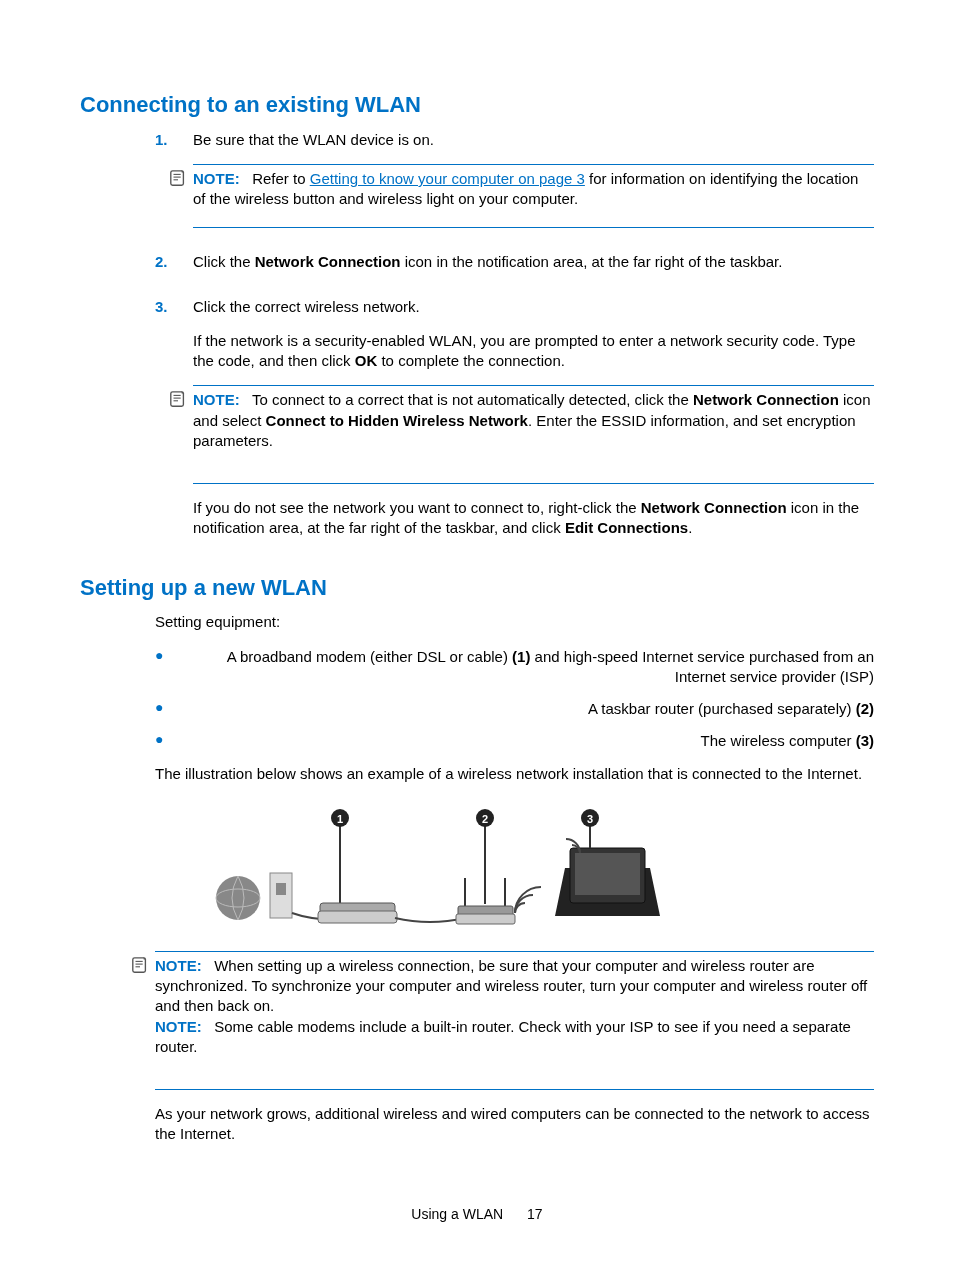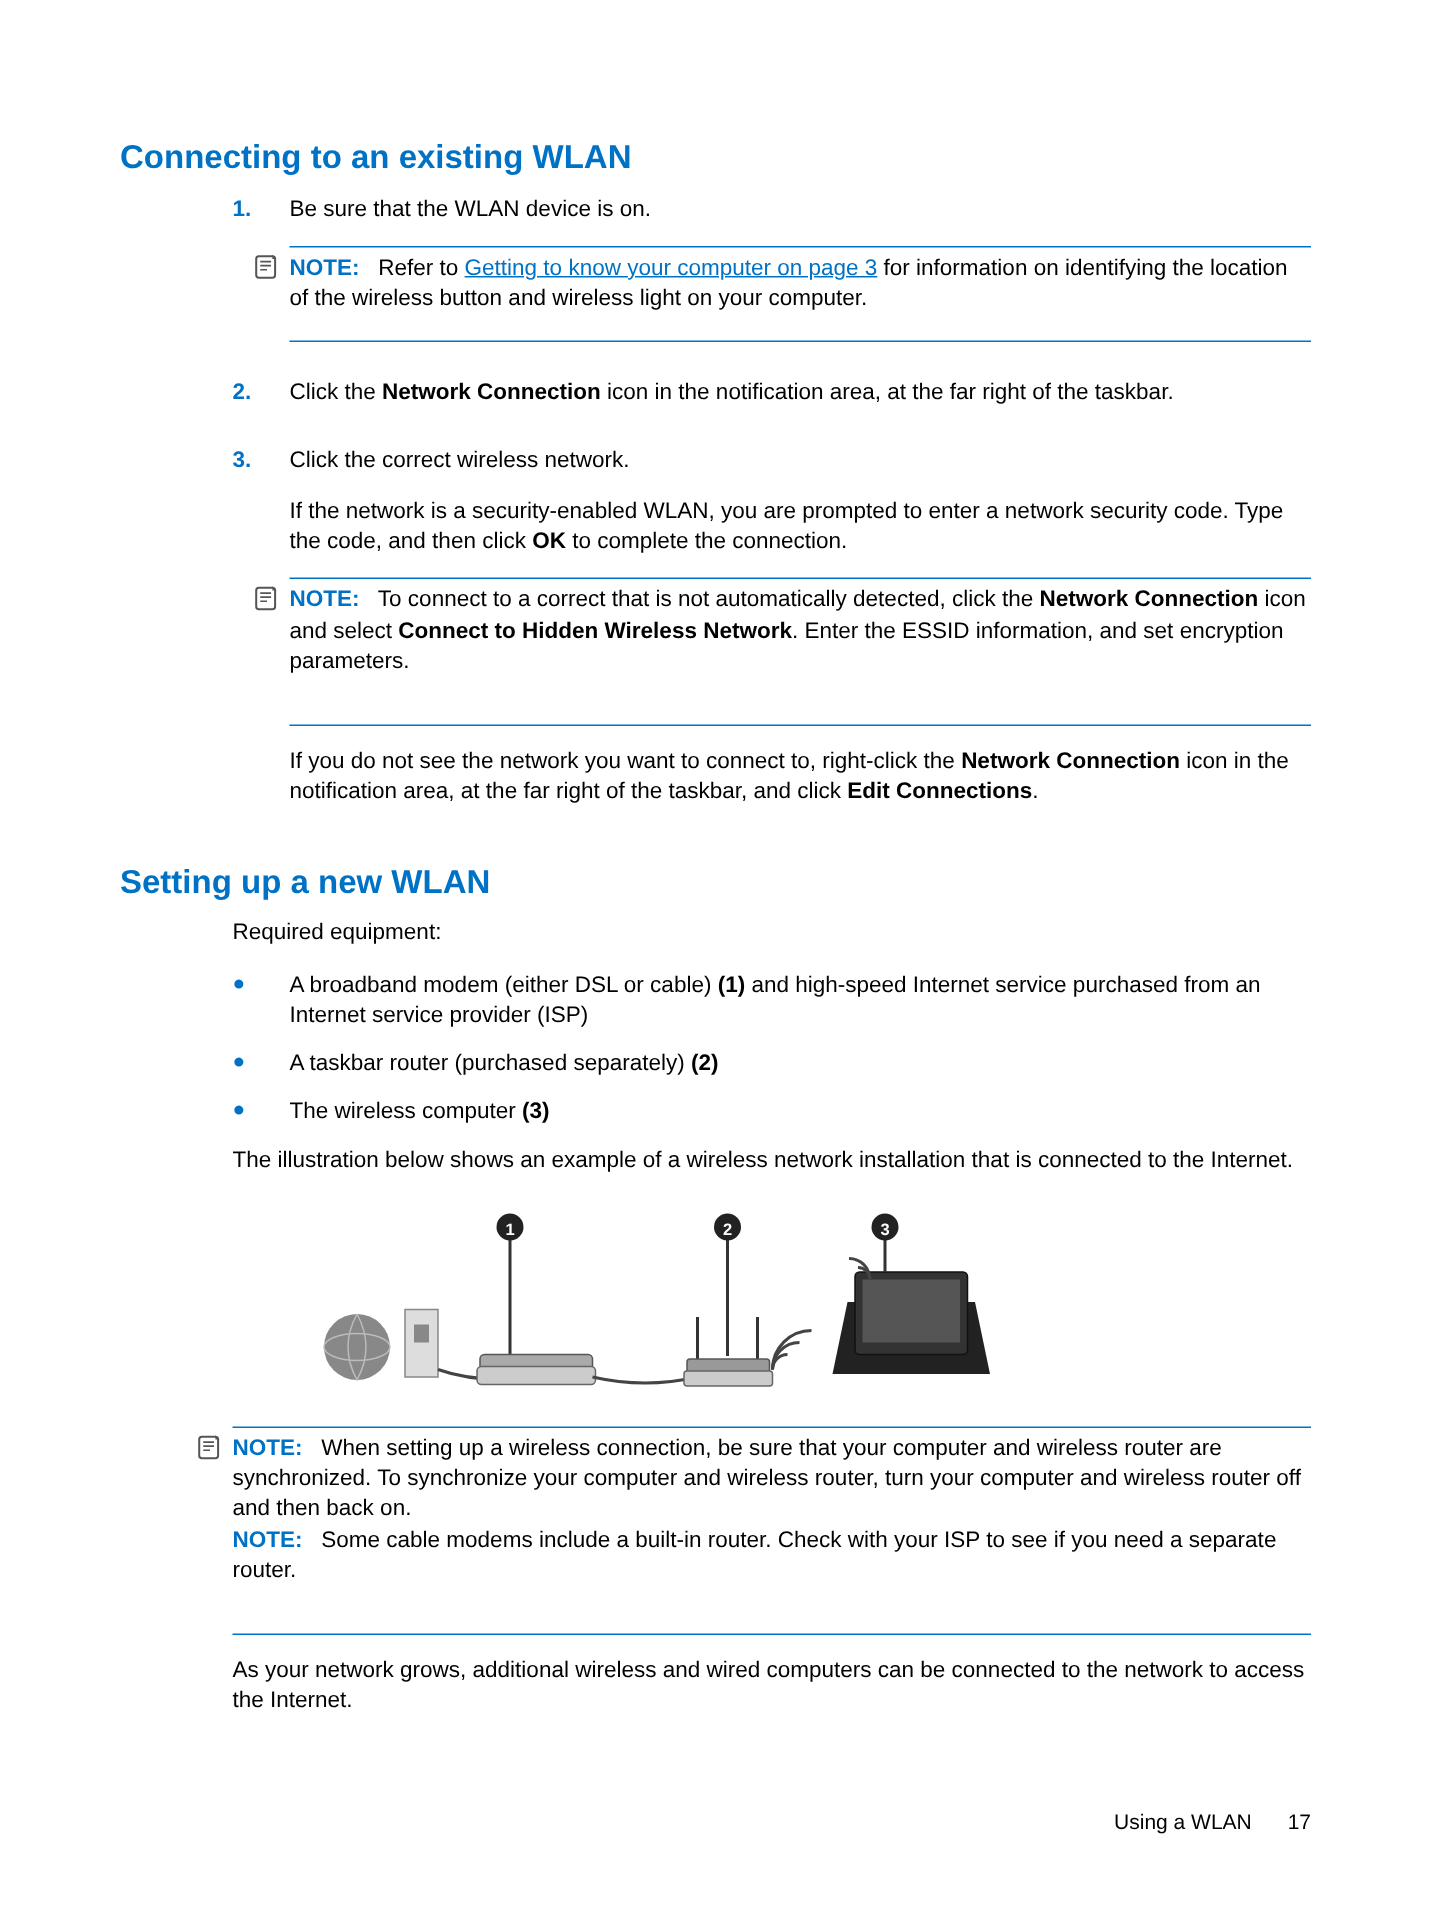--- a/index.html
+++ b/index.html
@@ -38,27 +38,27 @@
     left: -24px;
     top: 4px;
     width: 18px;
     height: 18px;
   }
   .note-label { color: #0072c6; font-weight: bold; }
   a.link { color: #0072c6; text-decoration: underline; }
   .bullet-list { margin-left: 75px; }
   .bullet-item { display:flex; margin-bottom: 12px; }
   .bullet-dot { color:#0072c6; width: 38px; flex-shrink:0; font-size:14px; line-height:1.2; }
-  .bullet-body { flex:1; }
+  .bullet-body { flex:1;text-align:right; }
   .para { margin-left:75px; margin-bottom:14px; margin-top:0; }
   .bold { font-weight: bold; }
   .footer {
     position: relative;
     margin-top: 60px;
-    text-align: right;
+    text-align: center;
     font-size: 14px;
   }
   .footer .pnum { margin-left: 20px; }
   .illus {
     margin-left: 130px;
     margin-bottom: 18px;
     width: 480px;
     height: 135px;
   }
   svg { display:block; }
@@ -121,21 +121,21 @@
 
       <p>
         <span>If you do not see the network you want to connect to, right-click the </span><span class="bold">Network Connection</span><span> icon in the notification area, at the far right of the taskbar, and click </span><span class="bold">Edit Connections</span><span>.</span>
       </p>
     </div>
   </div>
 </div>
 
 <h2 style="margin-top:20px">Setting up a new WLAN</h2>
 
-<p class="para">Required equipment:</p>
+<p class="para">Setting equipment:</p>
 
 <div class="bullet-list">
   <div class="bullet-item">
     <div class="bullet-dot">●</div>
     <div class="bullet-body">
       <span>A broadband modem (either DSL or cable) </span><span class="bold">(1)</span><span> and high-speed Internet service purchased from an Internet service provider (ISP)</span>
     </div>
   </div>
   <div class="bullet-item">
     <div class="bullet-dot">●</div>

